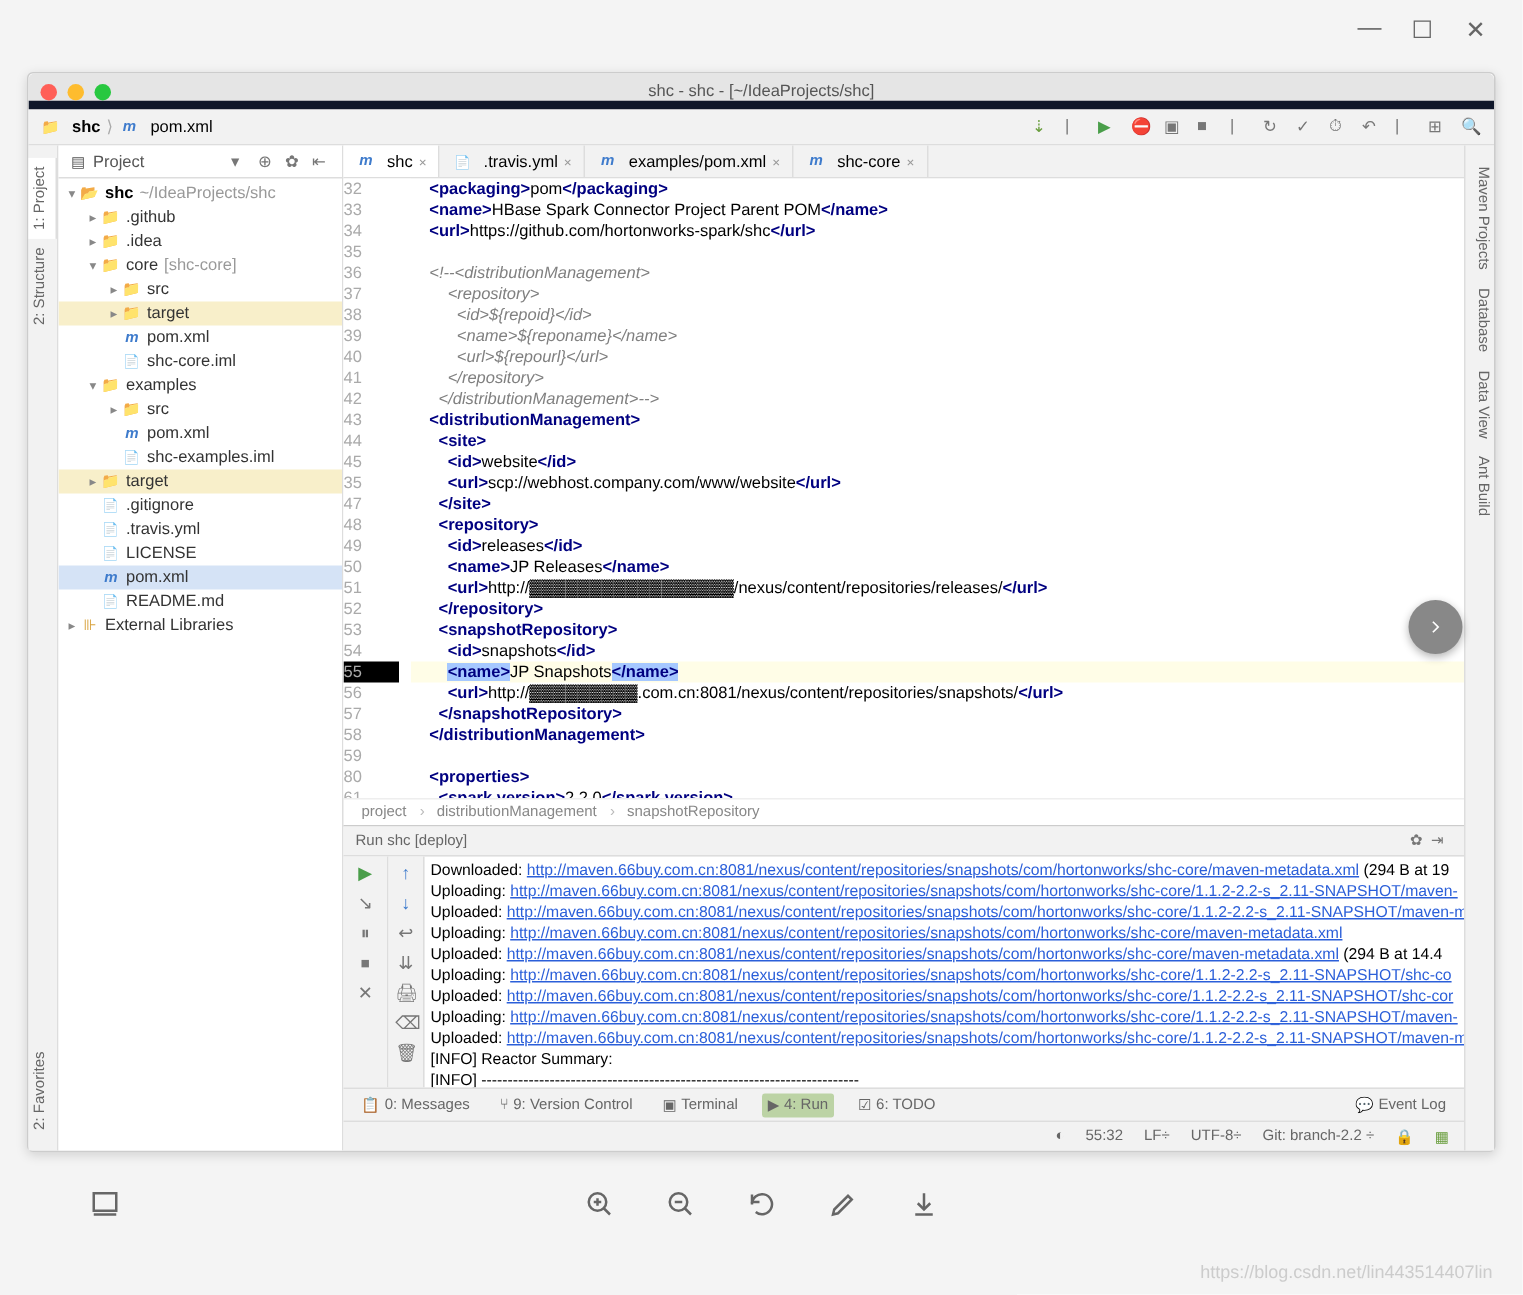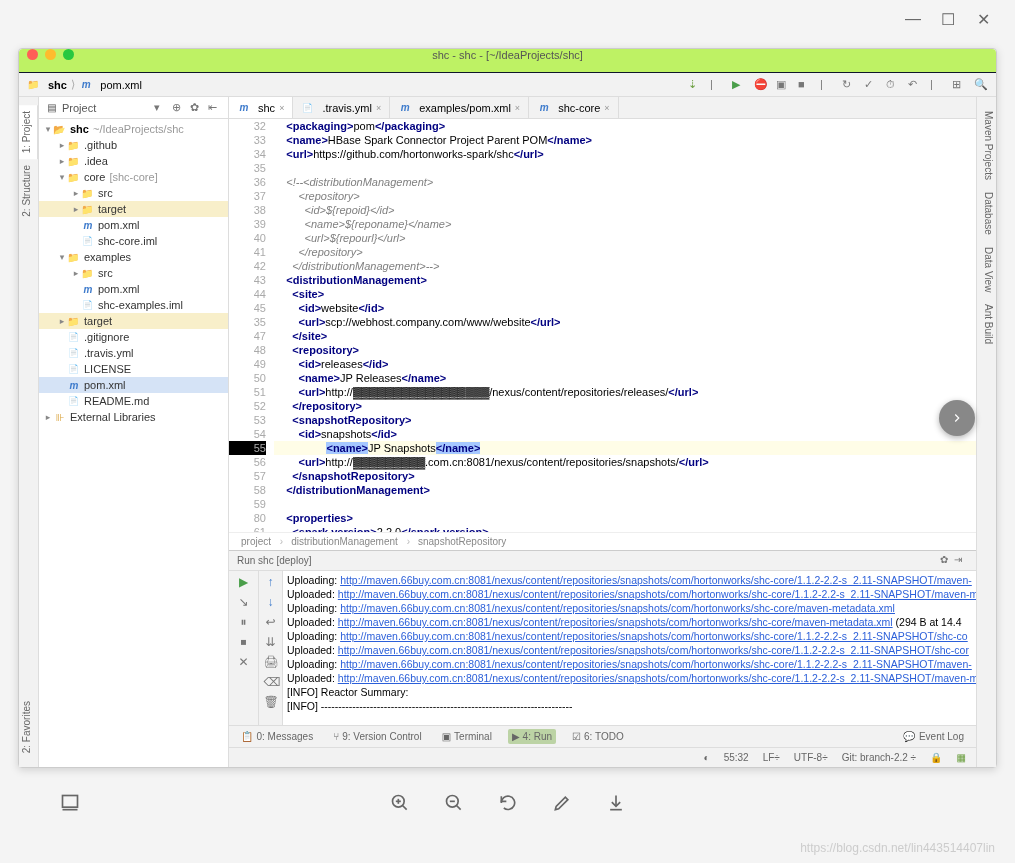--- a/index.html
+++ b/index.html
@@ -1,20 +1,20 @@
 <!DOCTYPE html>
 <html><head>
 <meta charset="utf-8">
 <style>
 * { margin: 0; padding: 0; box-sizing: border-box; font-family: -apple-system, "Segoe UI", Arial, sans-serif; }
 body { background: #f4f4f4; width: 1015px; height: 863px; overflow: hidden; position: relative; }
 .browser-chrome { position: absolute; top: 0; right: 0; display: flex; gap: 18px; padding: 10px 20px; }
 .browser-icon { width: 18px; height: 18px; color: #666; cursor: pointer; }
 .ide-window { position: absolute; top: 48px; left: 18px; right: 18px; height: 720px; background: #fff; border: 1px solid #ccc; border-radius: 4px; box-shadow: 0 2px 8px rgba(0,0,0,0.15); display: flex; flex-direction: column; }
-.titlebar { height: 24px; background: #bef264; border-bottom: 1px solid #0f172a; display: flex; align-items: flex-start; padding: 0 8px; border-radius: 4px 4px 0 0; position: relative; }
+.titlebar { height: 24px; background: #e5e5e5; border-bottom: 6px solid #0f172a; display: flex; align-items: flex-end; padding: 0 8px; border-radius: 4px 4px 0 0; position: relative; }
 .traffic-lights { display: flex; gap: 7px; }
 .traffic-light { width: 11px; height: 11px; border-radius: 50%; }
 .tl-red { background: #ff5f57; }
 .tl-yellow { background: #febc2e; }
 .tl-green { background: #28c840; }
 .title-text { position: absolute; left: 50%; transform: translateX(-50%); font-size: 11px; color: #555; }
 .navbar { height: 24px; background: #f2f2f2; border-bottom: 1px solid #ddd; display: flex; align-items: center; padding: 0 8px; font-size: 11px; }
 .nav-crumb { display: flex; align-items: center; gap: 4px; }
 .nav-tools { margin-left: auto; display: flex; gap: 8px; align-items: center; }
 .tool-icon { width: 14px; height: 14px; color: #777; cursor: pointer; }
@@ -38,26 +38,26 @@
 .file-icon { color: #a0a0a0; font-size: 9px; }
 .maven-icon { color: #3e7bcc; font-weight: bold; font-style: italic; }
 .tree-label { color: #333; }
 .tree-hint { color: #999; margin-left: 4px; }
 .editor-area { flex: 1; display: flex; flex-direction: column; min-width: 0; }
 .editor-tabs { height: 22px; background: #f2f2f2; border-bottom: 1px solid #ddd; display: flex; }
 .ed-tab { display: flex; align-items: center; padding: 0 8px; font-size: 11px; border-right: 1px solid #ddd; cursor: pointer; gap: 4px; }
 .ed-tab.active { background: #fff; }
 .ed-tab-close { color: #999; font-size: 9px; }
 .code-wrap { flex: 1; display: flex; font-family: "Menlo", "Consolas", monospace; font-size: 11px; overflow: hidden; background: #fff; position: relative; }
-.gutter { width: 45px; text-align: right; color: #aaa; padding-right: 8px; background: #fff; flex-shrink: 0; }
+.gutter { width: 45px; text-align: left; color: #aaa; padding-right: 8px; background: #fff; flex-shrink: 0; }
 .gutter-line { height: 14px; line-height: 14px; }
 .gutter-line.hl { background: #000000; }
 .code { flex: 1; overflow: hidden; line-height: 14px; white-space: pre; }
 .code-line { height: 14px; }
-.code-line.hl { background: #fffde7; padding-left: 28px; }
+.code-line.hl { background: #fffde7; }
 .tag { color: #000080; font-weight: bold; }
 .comment { color: #808080; font-style: italic; }
 .sel-bg { background: #a6c8ff; }
 .breadcrumb { height: 18px; border-top: 1px solid #eee; padding: 0 12px; font-size: 10px; color: #888; display: flex; align-items: center; gap: 8px; }
 .breadcrumb span:not(:last-child)::after { content: " ›"; margin-left: 6px; color: #bbb; }
 .run-panel { height: 175px; border-top: 1px solid #ccc; display: flex; flex-direction: column; }
 .run-header { height: 20px; background: #f2f2f2; border-bottom: 1px solid #ddd; font-size: 10px; color: #666; display: flex; align-items: center; padding: 0 8px; }
 .run-body { flex: 1; display: flex; min-height: 0; }
 .run-controls { width: 30px; background: #f2f2f2; border-right: 1px solid #ddd; display: flex; flex-direction: column; align-items: center; padding-top: 4px; gap: 6px; }
 .run-controls2 { width: 24px; background: #f2f2f2; border-right: 1px solid #ddd; display: flex; flex-direction: column; align-items: center; padding-top: 4px; gap: 6px; }
@@ -326,20 +326,21 @@
           <div class="run-controls2">
             <span class="run-ctl" style="color:#3e7bcc">↑</span>
             <span class="run-ctl" style="color:#3e7bcc">↓</span>
             <span class="run-ctl">↩</span>
             <span class="run-ctl">⇊</span>
             <span class="run-ctl">🖨</span>
             <span class="run-ctl">⌫</span>
             <span class="run-ctl">🗑</span>
           </div>
           <div class="console" id="console">
+              <div class="console-line">Downloaded: <span class="link">http://maven.66buy.com.cn:8081/nexus/content/repositories/snapshots/com/hortonworks/shc-core/maven-metadata.xml</span> (294 B at 19</div>
               <div class="console-line">Uploading: <span class="link">http://maven.66buy.com.cn:8081/nexus/content/repositories/snapshots/com/hortonworks/shc-core/1.1.2-2.2-s_2.11-SNAPSHOT/maven-</span></div>
               <div class="console-line">Uploaded: <span class="link">http://maven.66buy.com.cn:8081/nexus/content/repositories/snapshots/com/hortonworks/shc-core/1.1.2-2.2-s_2.11-SNAPSHOT/maven-m</span></div>
               <div class="console-line">Uploading: <span class="link">http://maven.66buy.com.cn:8081/nexus/content/repositories/snapshots/com/hortonworks/shc-core/maven-metadata.xml</span></div>
               <div class="console-line">Uploaded: <span class="link">http://maven.66buy.com.cn:8081/nexus/content/repositories/snapshots/com/hortonworks/shc-core/maven-metadata.xml</span> (294 B at 14.4</div>
               <div class="console-line">Uploading: <span class="link">http://maven.66buy.com.cn:8081/nexus/content/repositories/snapshots/com/hortonworks/shc-core/1.1.2-2.2-s_2.11-SNAPSHOT/shc-co</span></div>
               <div class="console-line">Uploaded: <span class="link">http://maven.66buy.com.cn:8081/nexus/content/repositories/snapshots/com/hortonworks/shc-core/1.1.2-2.2-s_2.11-SNAPSHOT/shc-cor</span></div>
               <div class="console-line">Uploading: <span class="link">http://maven.66buy.com.cn:8081/nexus/content/repositories/snapshots/com/hortonworks/shc-core/1.1.2-2.2-s_2.11-SNAPSHOT/maven-</span></div>
               <div class="console-line">Uploaded: <span class="link">http://maven.66buy.com.cn:8081/nexus/content/repositories/snapshots/com/hortonworks/shc-core/1.1.2-2.2-s_2.11-SNAPSHOT/maven-m</span></div>
               <div class="console-line">[INFO] Reactor Summary:</div>
               <div class="console-line">[INFO] ------------------------------------------------------------------------</div>

